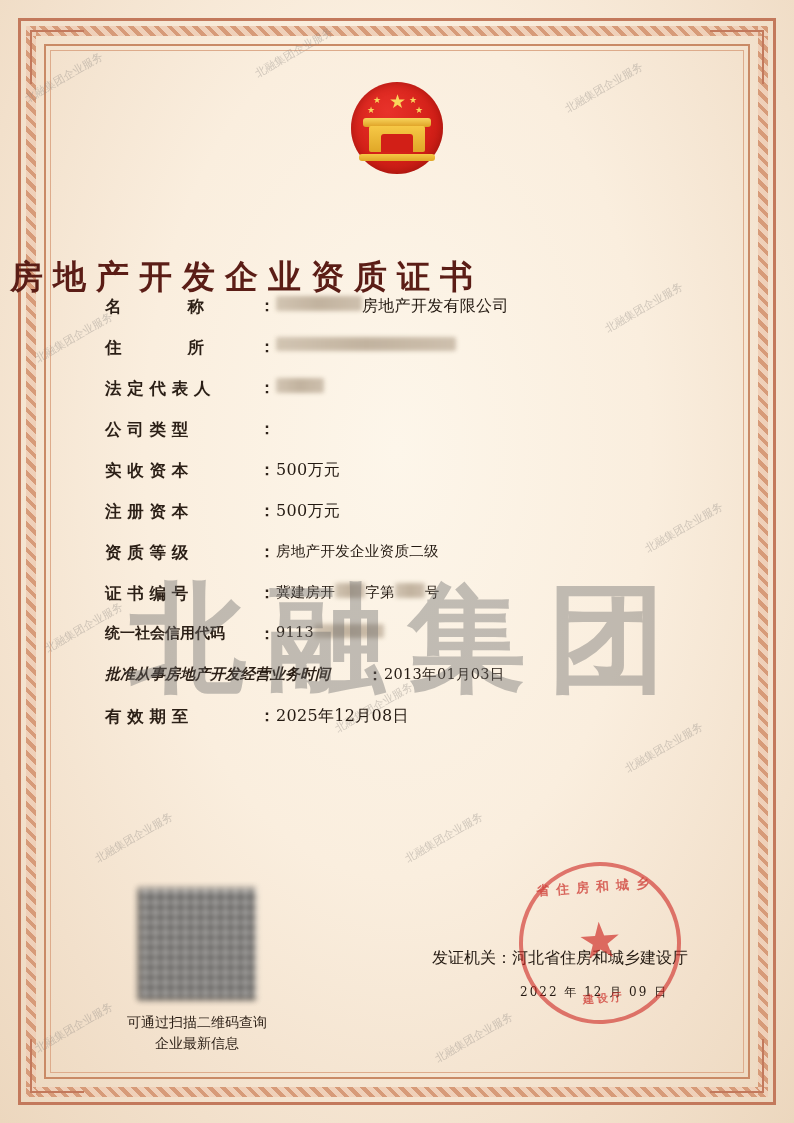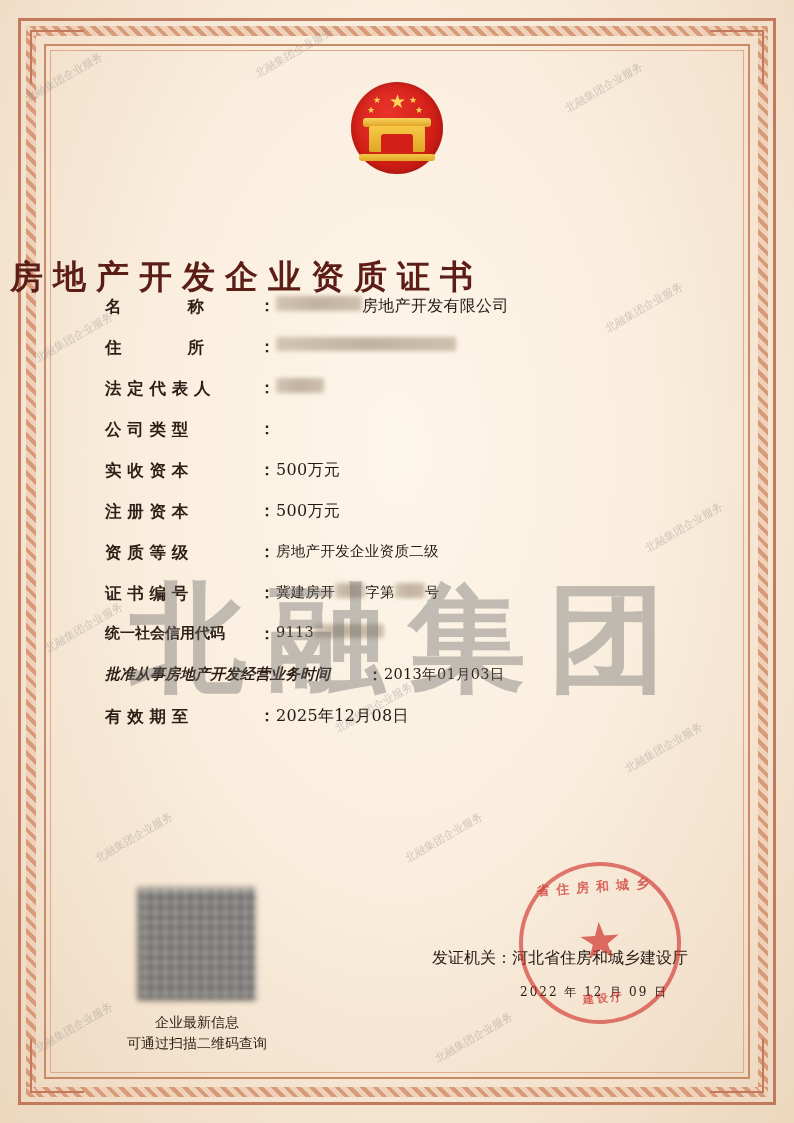--- a/index.html
+++ b/index.html
@@ -441,22 +441,22 @@
       <span class="value">2025年12月08日</span>
     </div>
 
   </div>
 
   <div class="wm-big">北融集团</div>
 
   <div class="qr-block">
     <div class="qr"></div>
     <div class="qr-caption">
+      <div>可通过扫描二维码查询</div>
       <div>企业最新信息</div>
-      <div>可通过扫描二维码查询</div>
     </div>
   </div>
 
   <div class="issuer">
     <span>发证机关：</span><span>河北省住房和城乡建设厅</span>
   </div>
   <div class="issue-date">2022 年 12 月 09 日</div>
 
   <div class="seal">
     <div class="seal-top-text">省住房和城乡</div>

